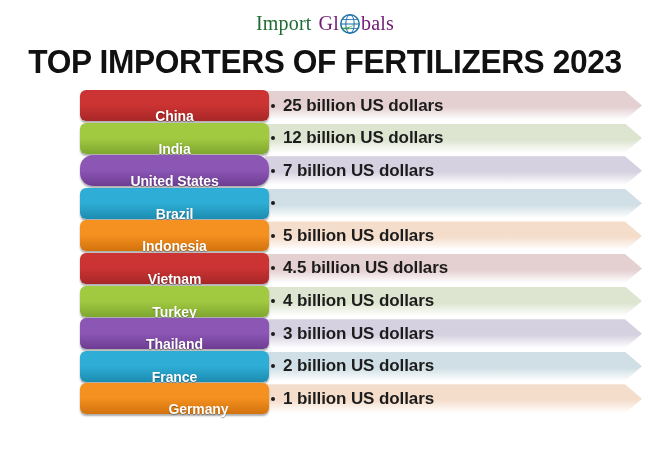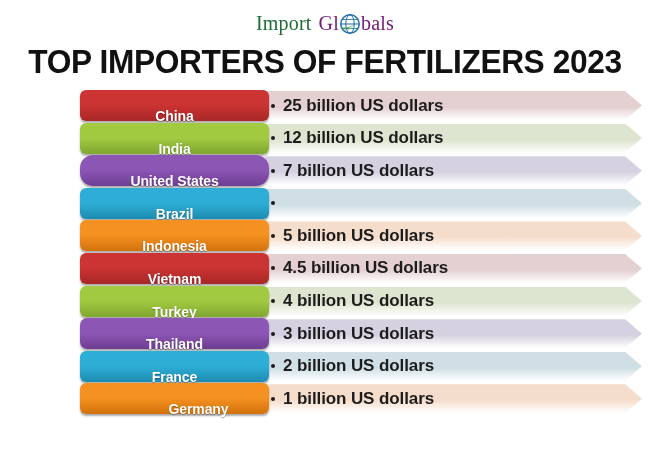--- a/index.html
+++ b/index.html
@@ -221,21 +221,21 @@
       </div>
       <div class="pill" style="background: linear-gradient(rgb(162, 202, 65) 0%, rgb(162, 202, 65) 48%, rgb(127, 166, 47) 100%);">
         <span class="pill-text">Turkey</span>
       </div>
     </div>
     <div class="row">
       <div class="band" style="background: linear-gradient(rgb(214, 209, 224) 0%, rgb(214, 209, 224) 55%, rgb(255, 255, 255) 100%);">
         <span class="bullet"></span>
         <span class="band-text">3 billion US dollars</span>
       </div>
-      <div class="pill" style="background: linear-gradient(rgb(140, 86, 181) 0%, rgb(140, 86, 181) 48%, rgb(109, 61, 146) 100%); border-radius: 7px;">
+      <div class="pill" style="background: linear-gradient(rgb(140, 86, 181) 0%, rgb(140, 86, 181) 48%, rgb(109, 61, 146) 100%);">
         <span class="pill-text">Thailand</span>
       </div>
     </div>
     <div class="row">
       <div class="band" style="background: linear-gradient(rgb(207, 223, 229) 0%, rgb(207, 223, 229) 55%, rgb(255, 255, 255) 100%);">
         <span class="bullet"></span>
         <span class="band-text">2 billion US dollars</span>
       </div>
       <div class="pill" style="background: linear-gradient(rgb(46, 174, 214) 0%, rgb(46, 174, 214) 48%, rgb(29, 139, 176) 100%);">
         <span class="pill-text">France</span>

